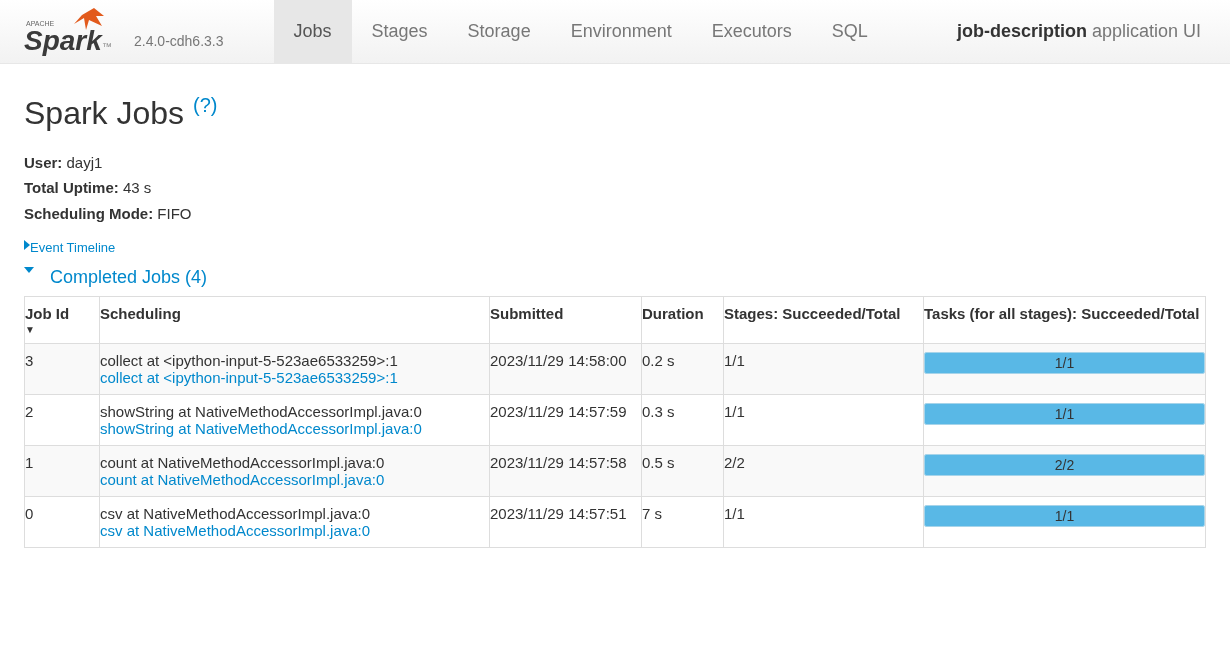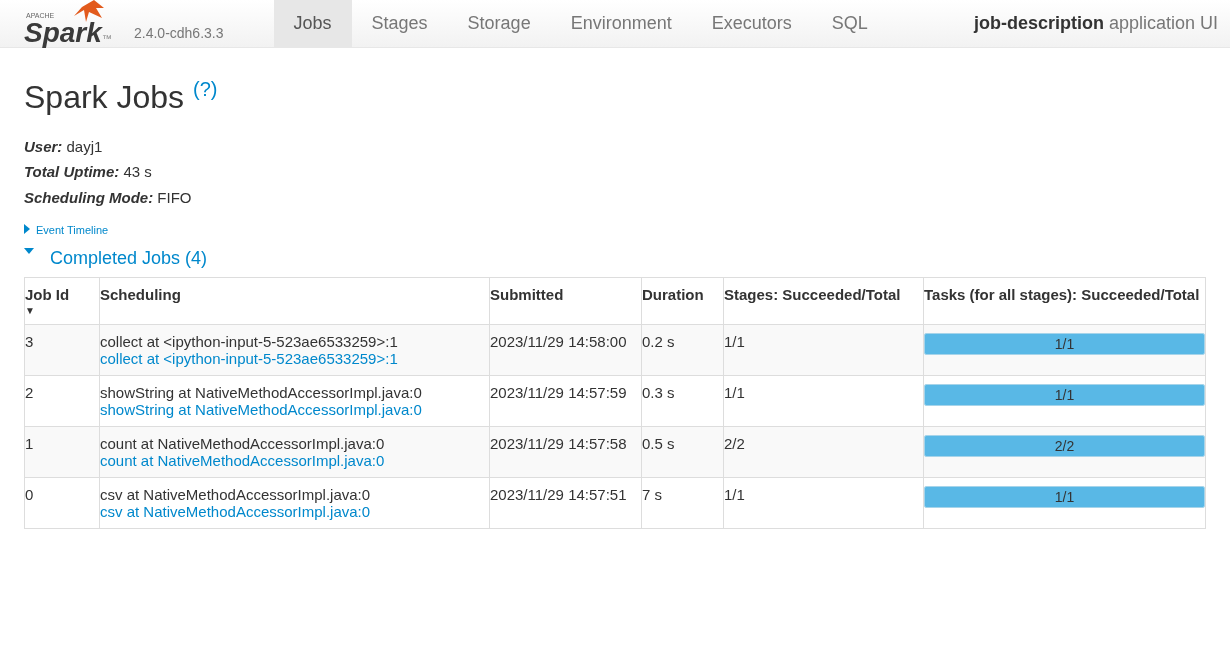--- a/index.html
+++ b/index.html
@@ -6,24 +6,24 @@
   body {
     margin: 0;
     font-family: "Helvetica Neue", Helvetica, Arial, sans-serif;
     font-size: 14px;
     color: #333;
     background: #fff;
   }
   .navbar {
     background: linear-gradient(to bottom, #fff, #f2f2f2);
     border-bottom: 1px solid #e7e7e7;
-    height: 48px;
+    height: 64px;
     display: flex;
     align-items: center;
-    padding: 0 4px 0 24px;
+    padding: 0 21px 0 24px;
   }
   .brand {
     display: flex;
     align-items: center;
     gap: 10px;
     margin-right: 20px;
   }
   .logo-wrap { line-height:0; }
   .brand-version {
     color: #777;
@@ -69,30 +69,29 @@
     color: #08c;
     font-size: 20px;
     vertical-align: super;
     font-weight: 500;
   }
   .summary-list {
     margin: 0 0 14px 0;
     line-height: 1.7;
     font-size: 15px;
   }
-  .summary-list .lbl { font-weight: 700; font-style: italic; }
+  .summary-list .lbl { font-weight: 700; }
   .summary-list .link-lbl { color:#0088cc; font-weight:700; cursor:pointer; }
   .collapse-link {
     color: #0088cc;
-    font-size: 11px;
+    font-size: 13px;
     cursor: pointer;
     margin: 4px 0 8px 0;
     display: flex;
     align-items: flex-start;
-    gap: 6px;
   }
   .caret-right {
     display:inline-block; width:0; height:0;
     border-top:5px solid transparent; border-bottom:5px solid transparent;
     border-left:6px solid #0088cc;
   }
   .caret-down {
     display:inline-block; width:0; height:0;
     border-left:5px solid transparent; border-right:5px solid transparent;
     border-top:6px solid #0088cc;

